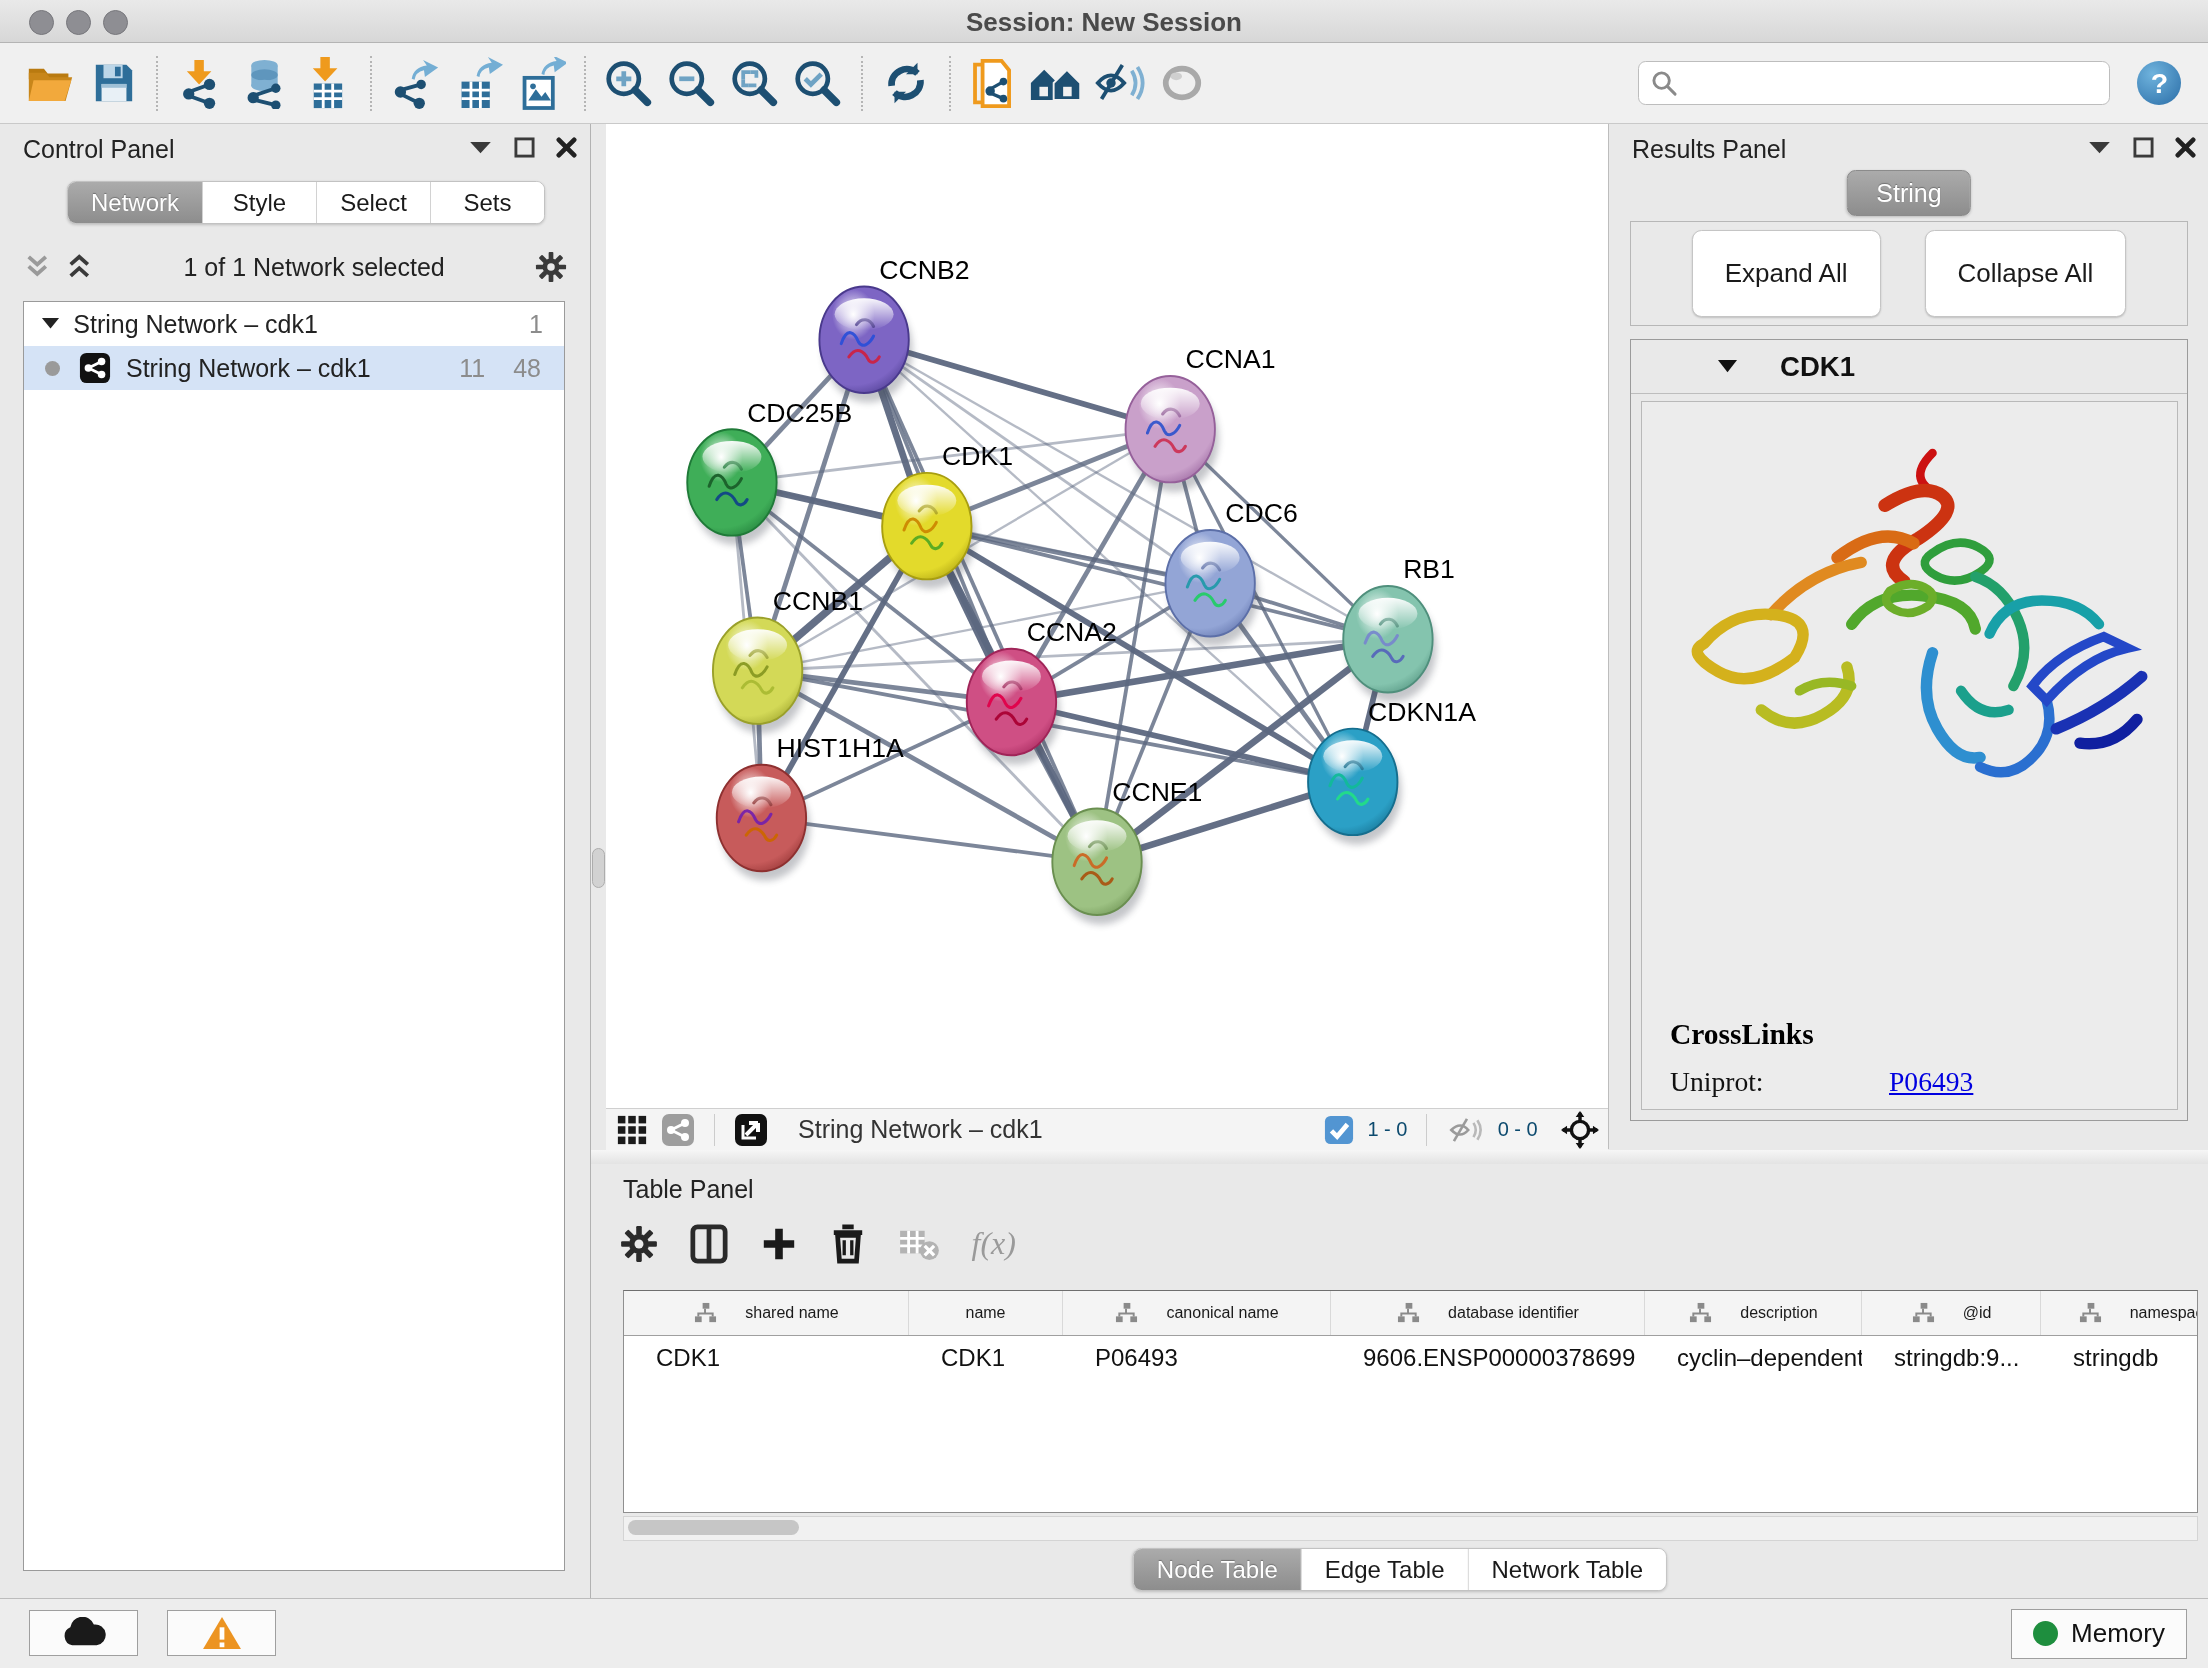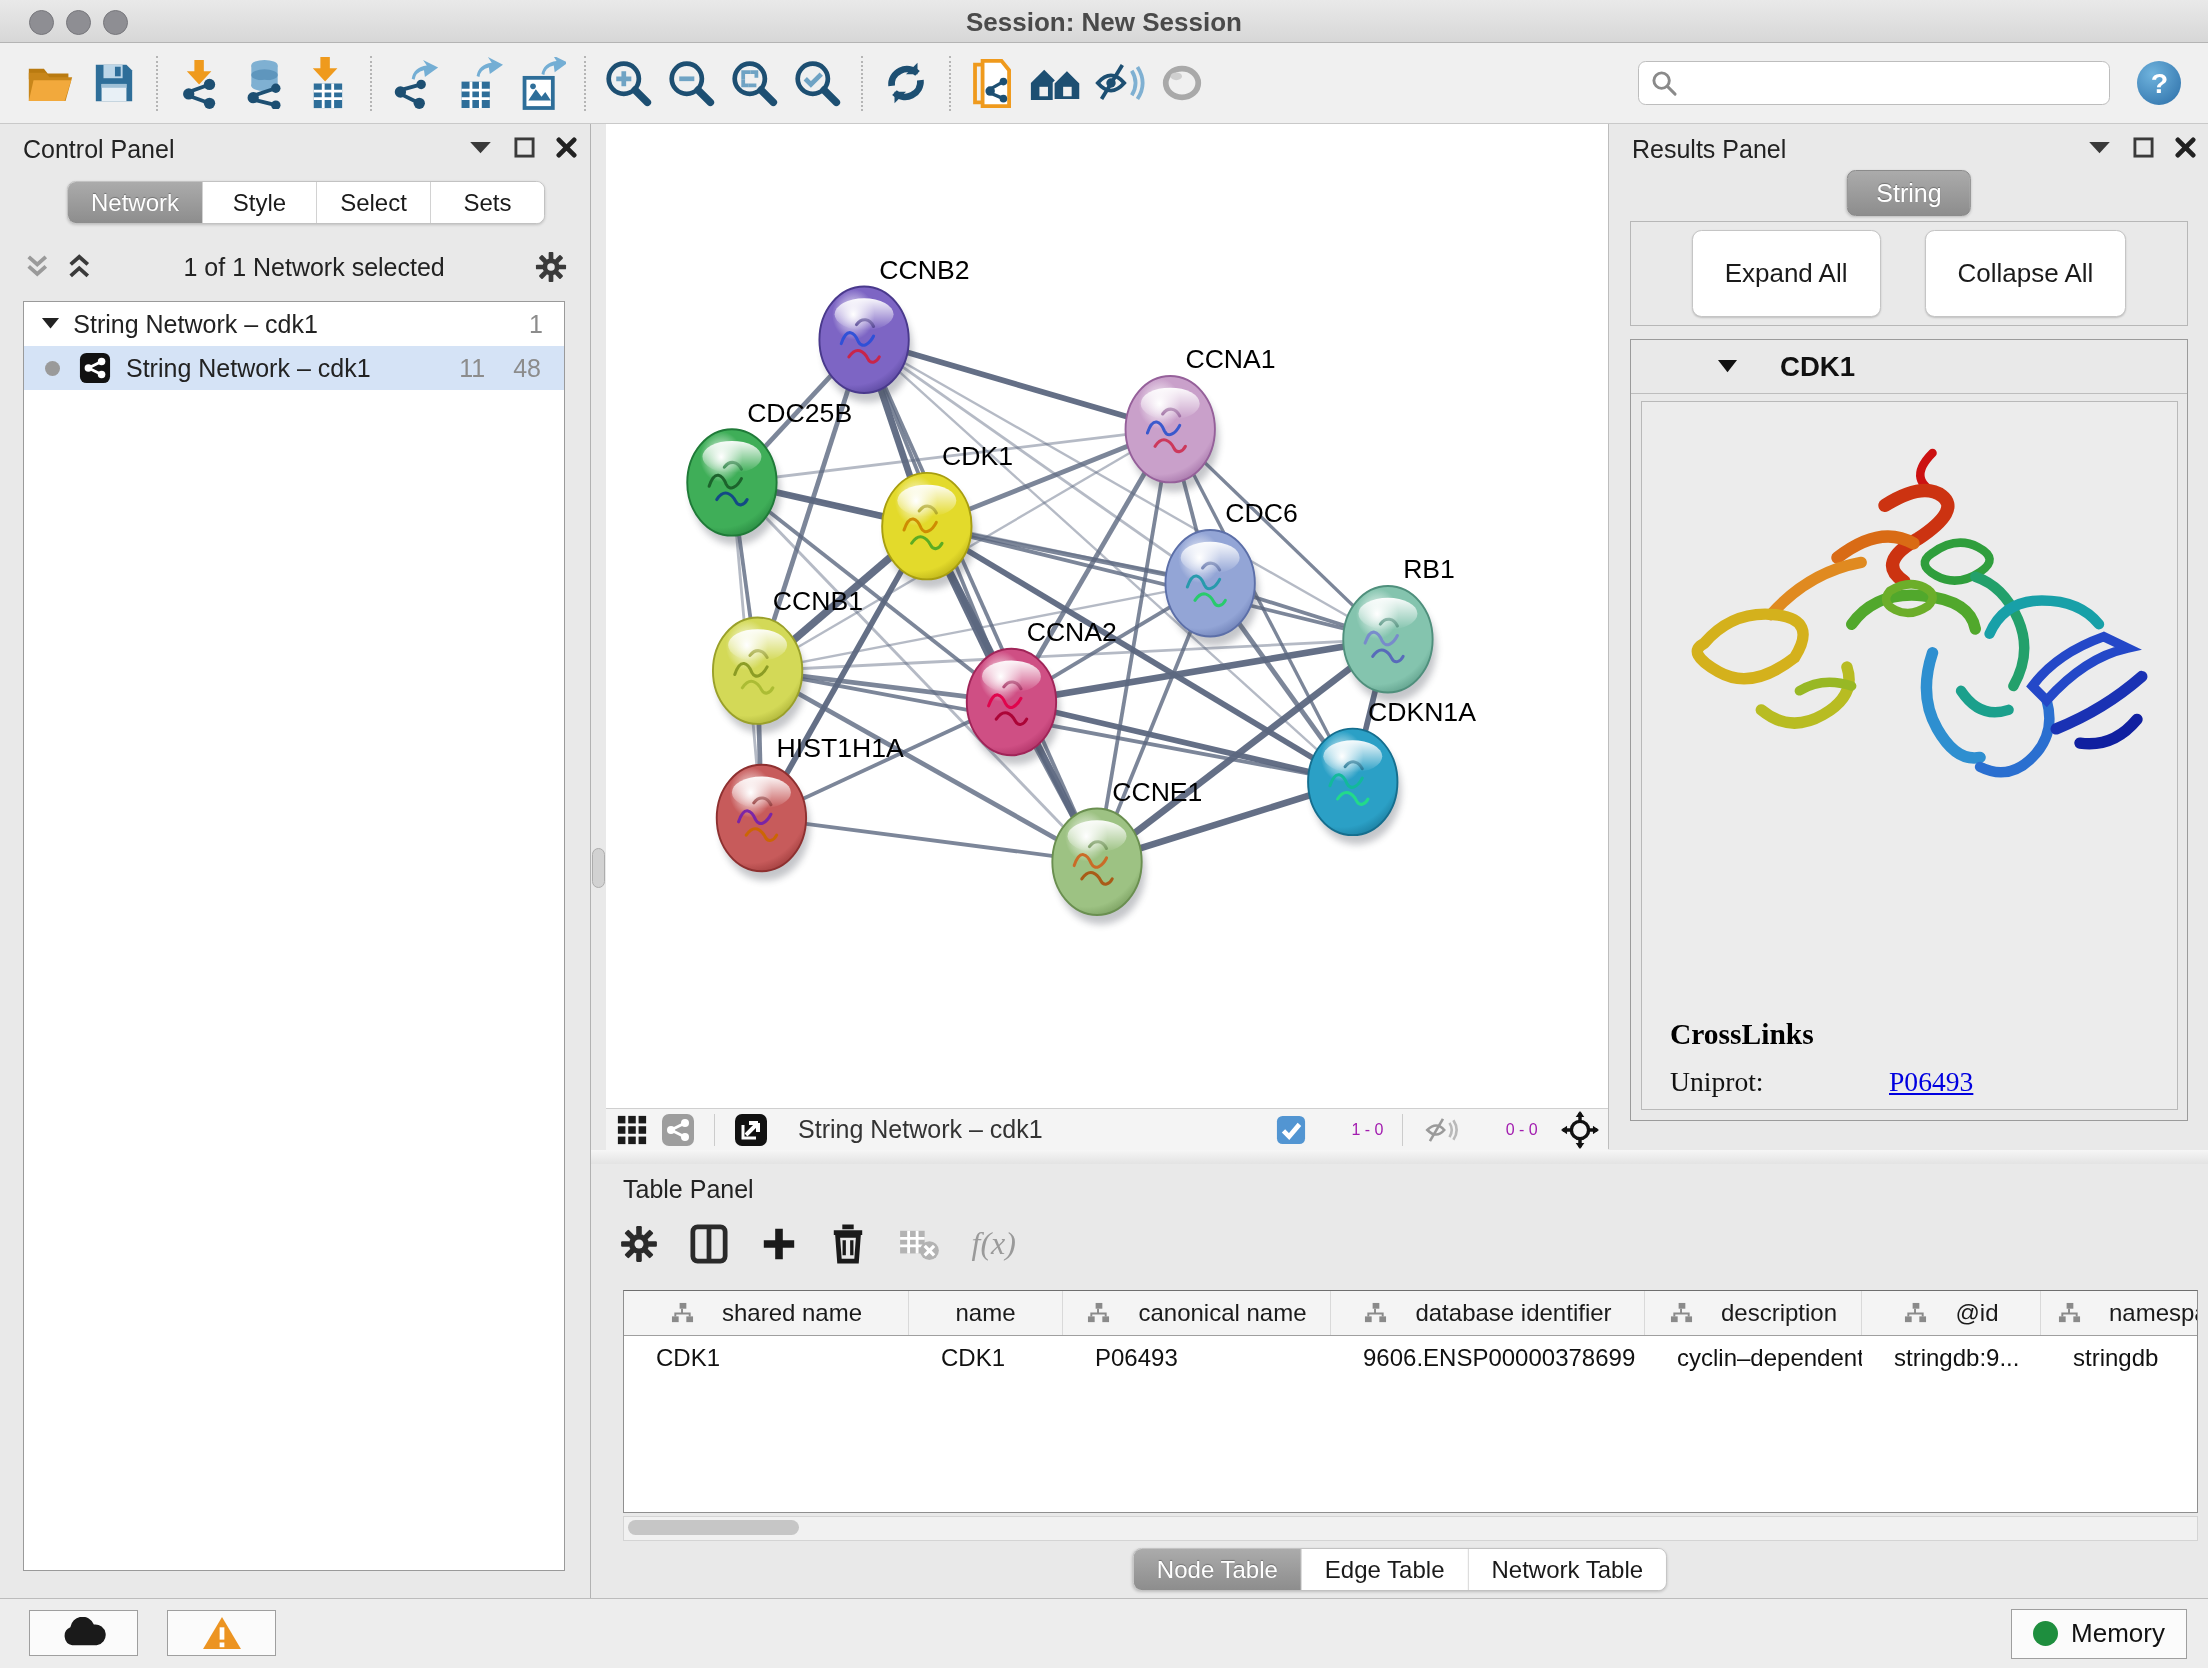--- a/index.html
+++ b/index.html
@@ -44,21 +44,21 @@
   .tree-row{height:44px;display:flex;align-items:center;font-size:25px;}
   .tree-row.sel-row{background:#d5e3f6;}
   .tree-count{color:#8c8c8c;}
 
   
   #network-panel{left:606px;top:124px;width:1002px;height:984px;background:#fff;}
   #network-statusbar{left:606px;top:1108px;width:1002px;height:42px;background:#f4f4f4;
     border-top:1px solid #cfcfcf;display:flex;align-items:center;padding:0 9.5px;box-sizing:border-box;gap:13.3px;}
   #net-name{font-size:25px;color:#333;margin-left:17px;flex:1;}
   .ns-sep{width:0;height:32px;border-left:1px solid #cccccc;margin:0 5.7px;}
-  .ns-num{font-size:16px;color:#a21caf;margin-left:32px;}
+  .ns-num{font-size:20px;color:#0c4a6e;}
   .handle{position:absolute;background:#d2d2d2;border:1px solid #adadad;border-radius:7.6px;}
 
   
   #results-panel{left:1608px;top:124px;width:600px;height:1025px;background:#e9e9e9;border-left:1px solid #bdbdbd;}
   #string-tab{position:absolute;left:50%;transform:translateX(-50%);top:46px;
     background:linear-gradient(#ababab,#8d8d8d);color:#fff;font-size:25px;padding:7.6px 28.5px;border-radius:8.6px;
     border:1px solid #8b8b8b;box-shadow:0 1px 2.9px rgba(0,0,0,.2);text-shadow:0 -1px 1px rgba(0,0,0,.3);}
   #expand-box{position:absolute;left:21px;right:21px;top:97px;height:103px;border:1px solid #b7b7b7;background:#e9e9e9;
     display:flex;align-items:center;justify-content:center;gap:44px;}
   .rbtn{background:#fff;border:1px solid #c5c5c5;border-radius:9.5px;padding:27px 32px;font-size:26px;color:#1a1a1a;
@@ -74,21 +74,21 @@
   .cl-label{width:219px;color:#111;}
   .cl-link{color:#0000e0;text-decoration:underline;}
 
   
   #h-splitter{left:591px;top:1150px;width:1618px;height:14.3px;background:linear-gradient(#f6f6f6,#e3e3e3);border-bottom:1px solid #cfcfcf;}
   #table-panel{left:591px;top:1164px;width:1618px;height:434px;background:#e9e9e9;}
   #tp-toolbar{position:absolute;left:28.5px;top:49px;height:61px;display:flex;align-items:center;gap:32px;}
   #fx-label{font-family:"Liberation Serif",serif;font-style:italic;font-size:32px;color:#9a9a9a;}
   #table-box{position:absolute;left:32px;right:11.4px;top:126px;height:221px;background:#fff;border:1px solid #8f8f8f;border-top:1.9px solid #6e6e6e;overflow:hidden;}
   #thead{display:flex;height:44px;background:#f4f4f4;border-bottom:1px solid #9f9f9f;}
-  .th{display:flex;align-items:center;justify-content:center;gap:27px;font-size:24px;color:#1a1a1a;
+  .th{display:flex;align-items:center;justify-content:center;gap:27px;font-size:16px;color:#1a1a1a;
       border-right:1px solid #d9d9d9;box-sizing:border-box;overflow:hidden;white-space:nowrap;flex:none;}
   #trow{display:flex;height:44px;}
   .td{display:flex;align-items:center;padding-left:32px;font-size:24px;color:#111;box-sizing:border-box;
       overflow:hidden;white-space:nowrap;flex:none;}
   #hscroll{position:absolute;left:32px;right:11.4px;top:352px;height:23px;background:#f1f1f1;border:1px solid #d4d4d4;}
   #hthumb{position:absolute;left:3.8px;top:2.9px;width:171px;height:15px;background:#c6c6c6;border-radius:7.6px;}
   #table-tabs{position:absolute;left:50%;transform:translateX(-50%);top:384px;}
 
   
   #bottom-bar{left:0;top:1598px;width:2208px;height:70px;background:#ededed;border-top:1px solid #bcbcbc;}

